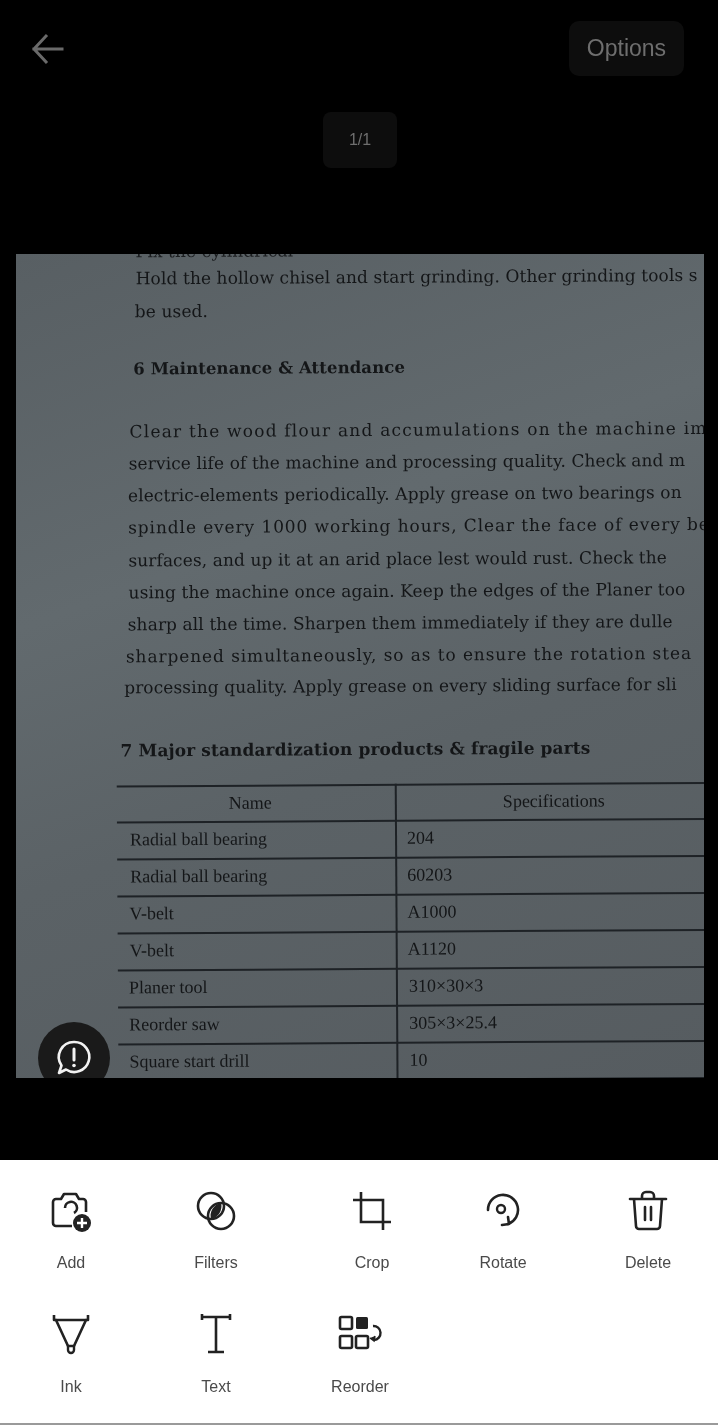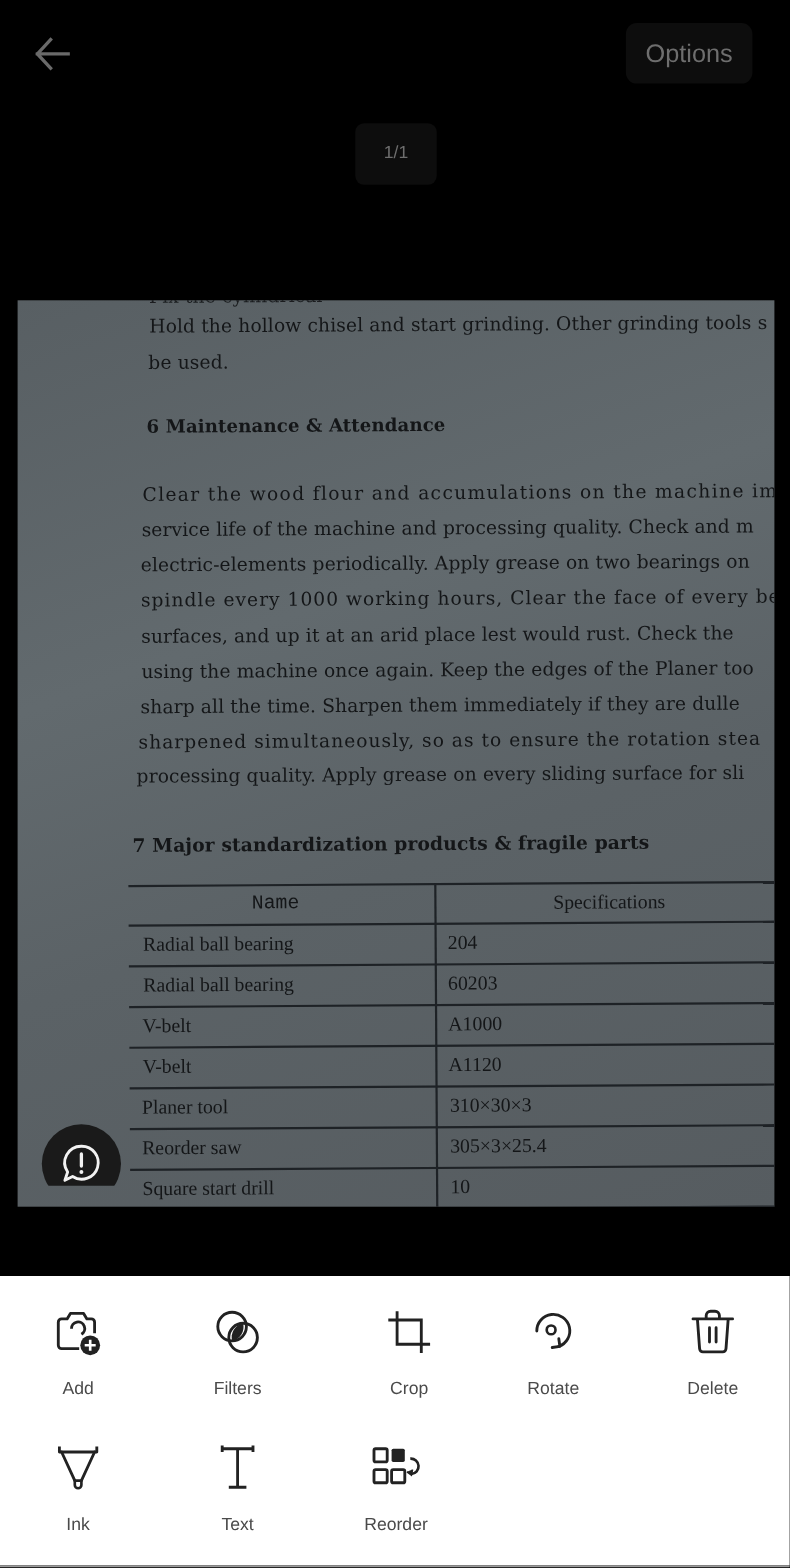--- a/index.html
+++ b/index.html
@@ -5,21 +5,21 @@
   * { box-sizing: border-box; margin: 0; padding: 0; }
   html, body { width: 718px; height: 1425px; background: #000; overflow: hidden; }
   body { position: relative; font-family: "Liberation Sans", "DejaVu Sans", sans-serif; }
 
   .topbar { position: absolute; left: 0; top: 0; width: 718px; height: 100px; }
   .back-btn { position: absolute; left: 24px; top: 26px; width: 46px; height: 46px; display: flex; align-items: center; justify-content: center; cursor: pointer; }
   .options-btn { position: absolute; left: 569px; top: 21px; width: 115px; height: 55px; border-radius: 10px; background: #0d0d0d; color: #6e6e6e; font-size: 23px; display: flex; align-items: center; justify-content: center; cursor: pointer; }
   .page-indicator { position: absolute; left: 323px; top: 112px; width: 74px; height: 56px; border-radius: 8px; background: #0d0d0d; color: #6e6e6e; font-size: 16px; display: flex; align-items: center; justify-content: center; }
 
   .doc-view { position: absolute; left: 16px; top: 254px; width: 688px; height: 824px; overflow: hidden;
-    background: linear-gradient(160deg, #585f63 0%, #626a6e 35%, #5b6266 60%, #565c60 100%); margin-top: 19px; }
+    background: linear-gradient(160deg, #585f63 0%, #626a6e 35%, #5b6266 60%, #565c60 100%); }
   .doc-inner { position: absolute; left: 0; top: 0; width: 100%; height: 100%; font-family: "DejaVu Serif", "Liberation Serif", serif; color: #141618; transform: rotate(-0.35deg); transform-origin: 50% 50%; }
   .doc-line { position: absolute; white-space: nowrap; font-size: 17px; letter-spacing: 0.1px; }
   .doc-cut { top: -14px; left: 122px; font-size: 17px; opacity: 0.9; }
   .doc-heading { font-weight: bold; font-size: 16.5px; }
   .doc-table { position: absolute; left: 100px; top: 530px; width: 620px; }
   .t-row { position: absolute; left: 0; width: 620px; height: 37px; border-top: 2px solid #1e2226; }
   .t-cell { position: absolute; top: 6px; font-size: 18px; white-space: nowrap; font-family: "Liberation Serif", "DejaVu Serif", serif; }
   .t-col-div { position: absolute; left: 278px; top: 0; width: 1.5px; height: 300px; background: #1e2226; }
 
   .feedback-btn { position: absolute; left: 38px; top: 1022px; width: 72px; height: 72px; border-radius: 50%; background: #1a1a1a; display: flex; align-items: center; justify-content: center; cursor: pointer; }
@@ -61,21 +61,21 @@
     <div class="doc-line" style="left:113px; top:327px;">using the machine once again. Keep the edges of the Planer too</div>
     <div class="doc-line" style="left:112px; top:359px;">sharp all the time. Sharpen them immediately if they are dulle</div>
     <div class="doc-line" style="left:110px; top:391px; letter-spacing:0.9px;">sharpened simultaneously, so as to ensure the rotation stea</div>
     <div class="doc-line" style="left:108px; top:422px;">processing quality. Apply grease on every sliding surface for sli</div>
 
     <div class="doc-line doc-heading" style="left:104px; top:485px; font-size:17px;">7 Major standardization products &amp; fragile parts</div>
 
     <div class="doc-table">
       <div class="t-col-div"></div>
       <div class="t-row" style="top:0px;">
-        <span class="t-cell" style="left:112px;font-family:Liberation Mono, monospace;">Name</span>
+        <span class="t-cell" style="left:112px;">Name</span>
         <span class="t-cell" style="left:386px;">Specifications</span>
       </div>
       <div class="t-row" style="top:36px;">
         <span class="t-cell" style="left:13px;">Radial ball bearing</span>
         <span class="t-cell" style="left:290px;">204</span>
       </div>
       <div class="t-row" style="top:73px;">
         <span class="t-cell" style="left:13px;">Radial ball bearing</span>
         <span class="t-cell" style="left:290px;">60203</span>
       </div>

